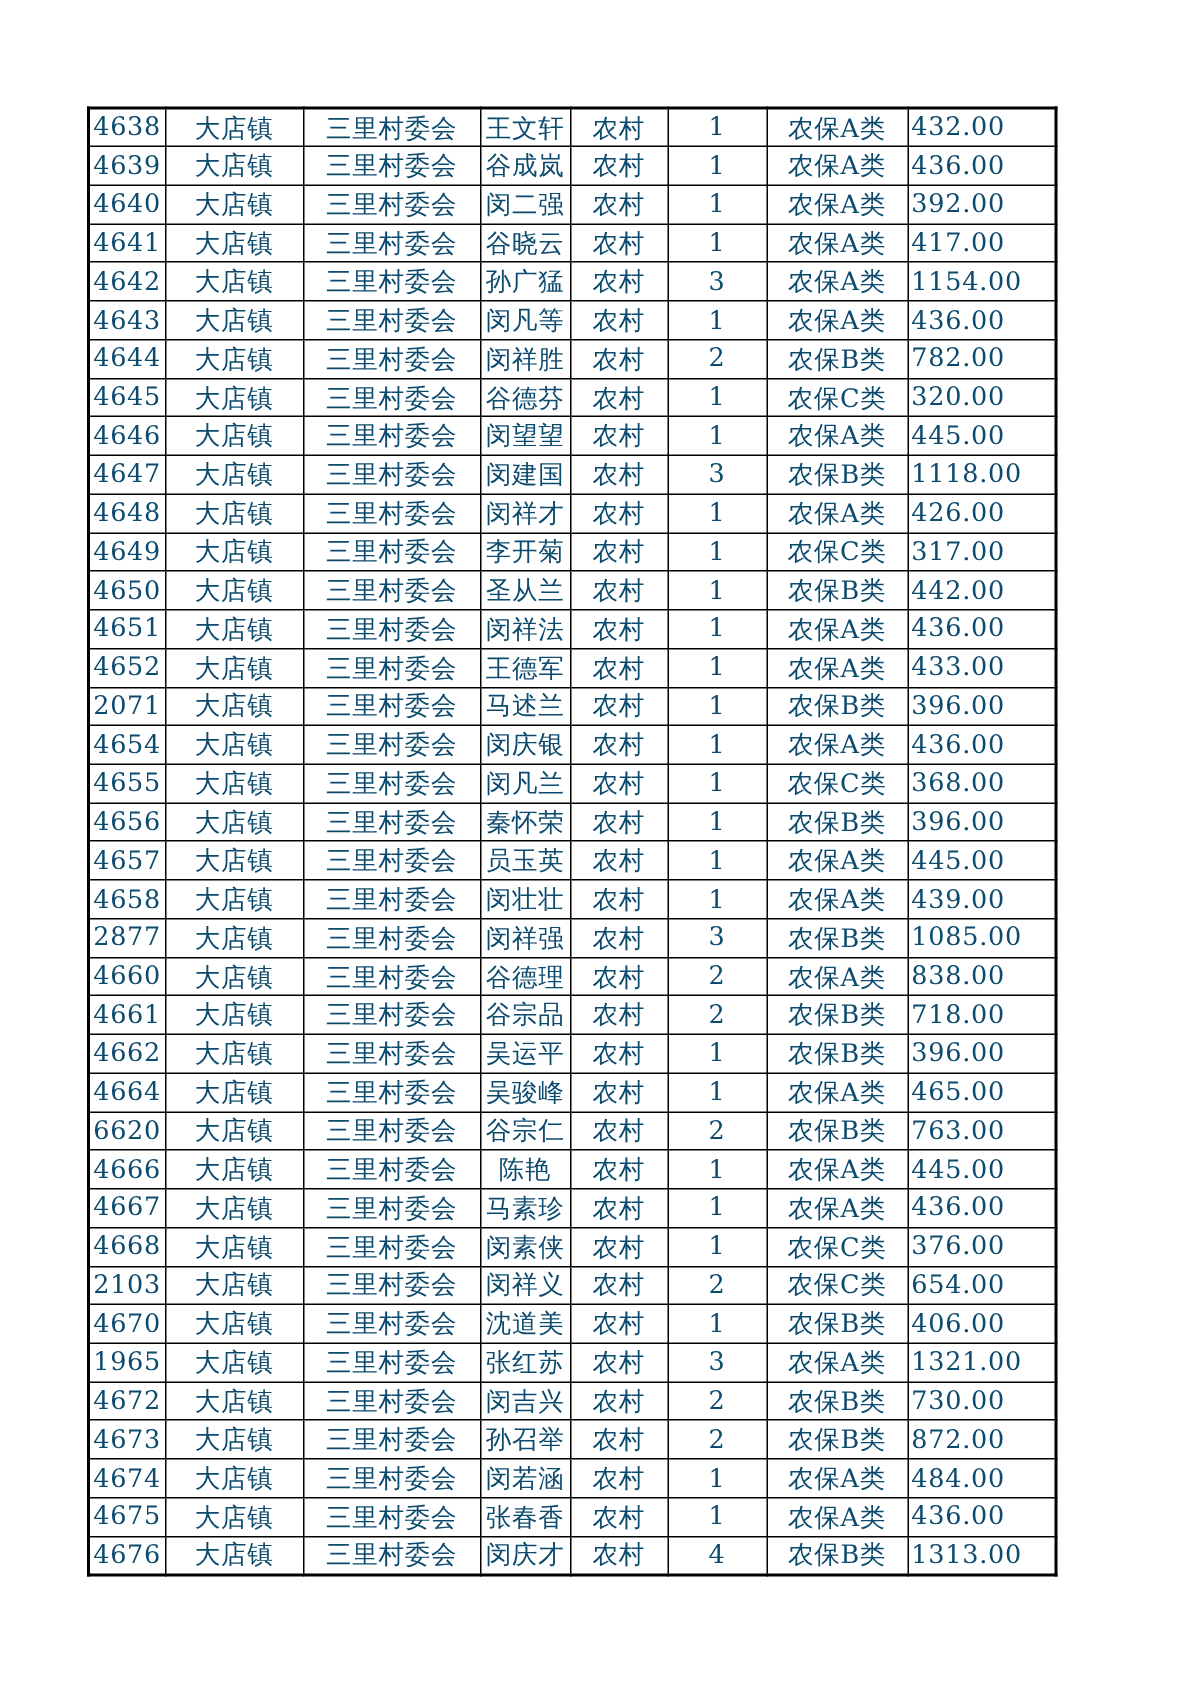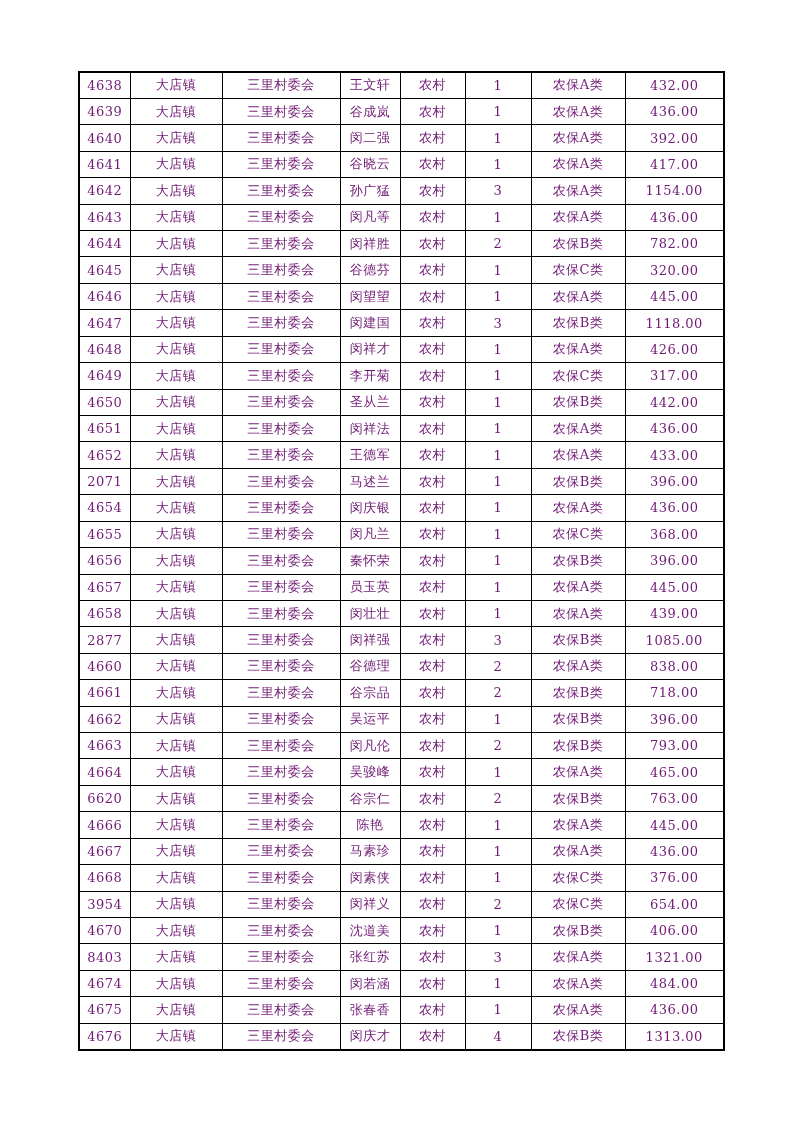--- a/index.html
+++ b/index.html
@@ -12,42 +12,42 @@
   }
   .page {
     position: relative;
     width: 793px;
     height: 1122px;
     background: #ffffff;
     overflow: hidden;
   }
   .record-table {
     position: absolute;
-    left: 78px;
+    left: 58px;
     top: 71px;
     width: 645px;
     height: 980px;
     border-collapse: collapse;
     table-layout: fixed;
-    font-size: 13px;
-    color: #701a75;
+    font-size: 17px;
+    color: #0c4a6e;
   }
   .record-table td {
     border: 1px solid #000000;
     text-align: center;
     vertical-align: middle;
     height: 25.128px;
     padding: 0 2px;
     white-space: nowrap;
     overflow: hidden;
     letter-spacing: 0.5px;
   }
   .record-table { border: 2px solid #000000; }
   .record-table td.col-amount {
-    text-align: center;
+    text-align: left;
     letter-spacing: 0.5px;
   }
   .record-table td.col-id,
   .record-table td.col-count {
     letter-spacing: 0.5px;
   }
 </style>
 </head>
 <body>
 
@@ -308,30 +308,20 @@
           <td class="col-id">4662</td>
           <td class="col-town">大店镇</td>
           <td class="col-village">三里村委会</td>
           <td class="col-name">吴运平</td>
           <td class="col-type">农村</td>
           <td class="col-count">1</td>
           <td class="col-category">农保B类</td>
           <td class="col-amount">396.00</td>
         </tr>
         <tr>
-          <td class="col-id">4663</td>
-          <td class="col-town">大店镇</td>
-          <td class="col-village">三里村委会</td>
-          <td class="col-name">闵凡伦</td>
-          <td class="col-type">农村</td>
-          <td class="col-count">2</td>
-          <td class="col-category">农保B类</td>
-          <td class="col-amount">793.00</td>
-        </tr>
-        <tr>
           <td class="col-id">4664</td>
           <td class="col-town">大店镇</td>
           <td class="col-village">三里村委会</td>
           <td class="col-name">吴骏峰</td>
           <td class="col-type">农村</td>
           <td class="col-count">1</td>
           <td class="col-category">农保A类</td>
           <td class="col-amount">465.00</td>
         </tr>
         <tr>
@@ -368,48 +358,68 @@
           <td class="col-id">4668</td>
           <td class="col-town">大店镇</td>
           <td class="col-village">三里村委会</td>
           <td class="col-name">闵素侠</td>
           <td class="col-type">农村</td>
           <td class="col-count">1</td>
           <td class="col-category">农保C类</td>
           <td class="col-amount">376.00</td>
         </tr>
         <tr>
-          <td class="col-id">3954</td>
+          <td class="col-id">2103</td>
           <td class="col-town">大店镇</td>
           <td class="col-village">三里村委会</td>
           <td class="col-name">闵祥义</td>
           <td class="col-type">农村</td>
           <td class="col-count">2</td>
           <td class="col-category">农保C类</td>
           <td class="col-amount">654.00</td>
         </tr>
         <tr>
           <td class="col-id">4670</td>
           <td class="col-town">大店镇</td>
           <td class="col-village">三里村委会</td>
           <td class="col-name">沈道美</td>
           <td class="col-type">农村</td>
           <td class="col-count">1</td>
           <td class="col-category">农保B类</td>
           <td class="col-amount">406.00</td>
         </tr>
         <tr>
-          <td class="col-id">8403</td>
+          <td class="col-id">1965</td>
           <td class="col-town">大店镇</td>
           <td class="col-village">三里村委会</td>
           <td class="col-name">张红苏</td>
           <td class="col-type">农村</td>
           <td class="col-count">3</td>
           <td class="col-category">农保A类</td>
           <td class="col-amount">1321.00</td>
+        </tr>
+        <tr>
+          <td class="col-id">4672</td>
+          <td class="col-town">大店镇</td>
+          <td class="col-village">三里村委会</td>
+          <td class="col-name">闵吉兴</td>
+          <td class="col-type">农村</td>
+          <td class="col-count">2</td>
+          <td class="col-category">农保B类</td>
+          <td class="col-amount">730.00</td>
+        </tr>
+        <tr>
+          <td class="col-id">4673</td>
+          <td class="col-town">大店镇</td>
+          <td class="col-village">三里村委会</td>
+          <td class="col-name">孙召举</td>
+          <td class="col-type">农村</td>
+          <td class="col-count">2</td>
+          <td class="col-category">农保B类</td>
+          <td class="col-amount">872.00</td>
         </tr>
         <tr>
           <td class="col-id">4674</td>
           <td class="col-town">大店镇</td>
           <td class="col-village">三里村委会</td>
           <td class="col-name">闵若涵</td>
           <td class="col-type">农村</td>
           <td class="col-count">1</td>
           <td class="col-category">农保A类</td>
           <td class="col-amount">484.00</td>

